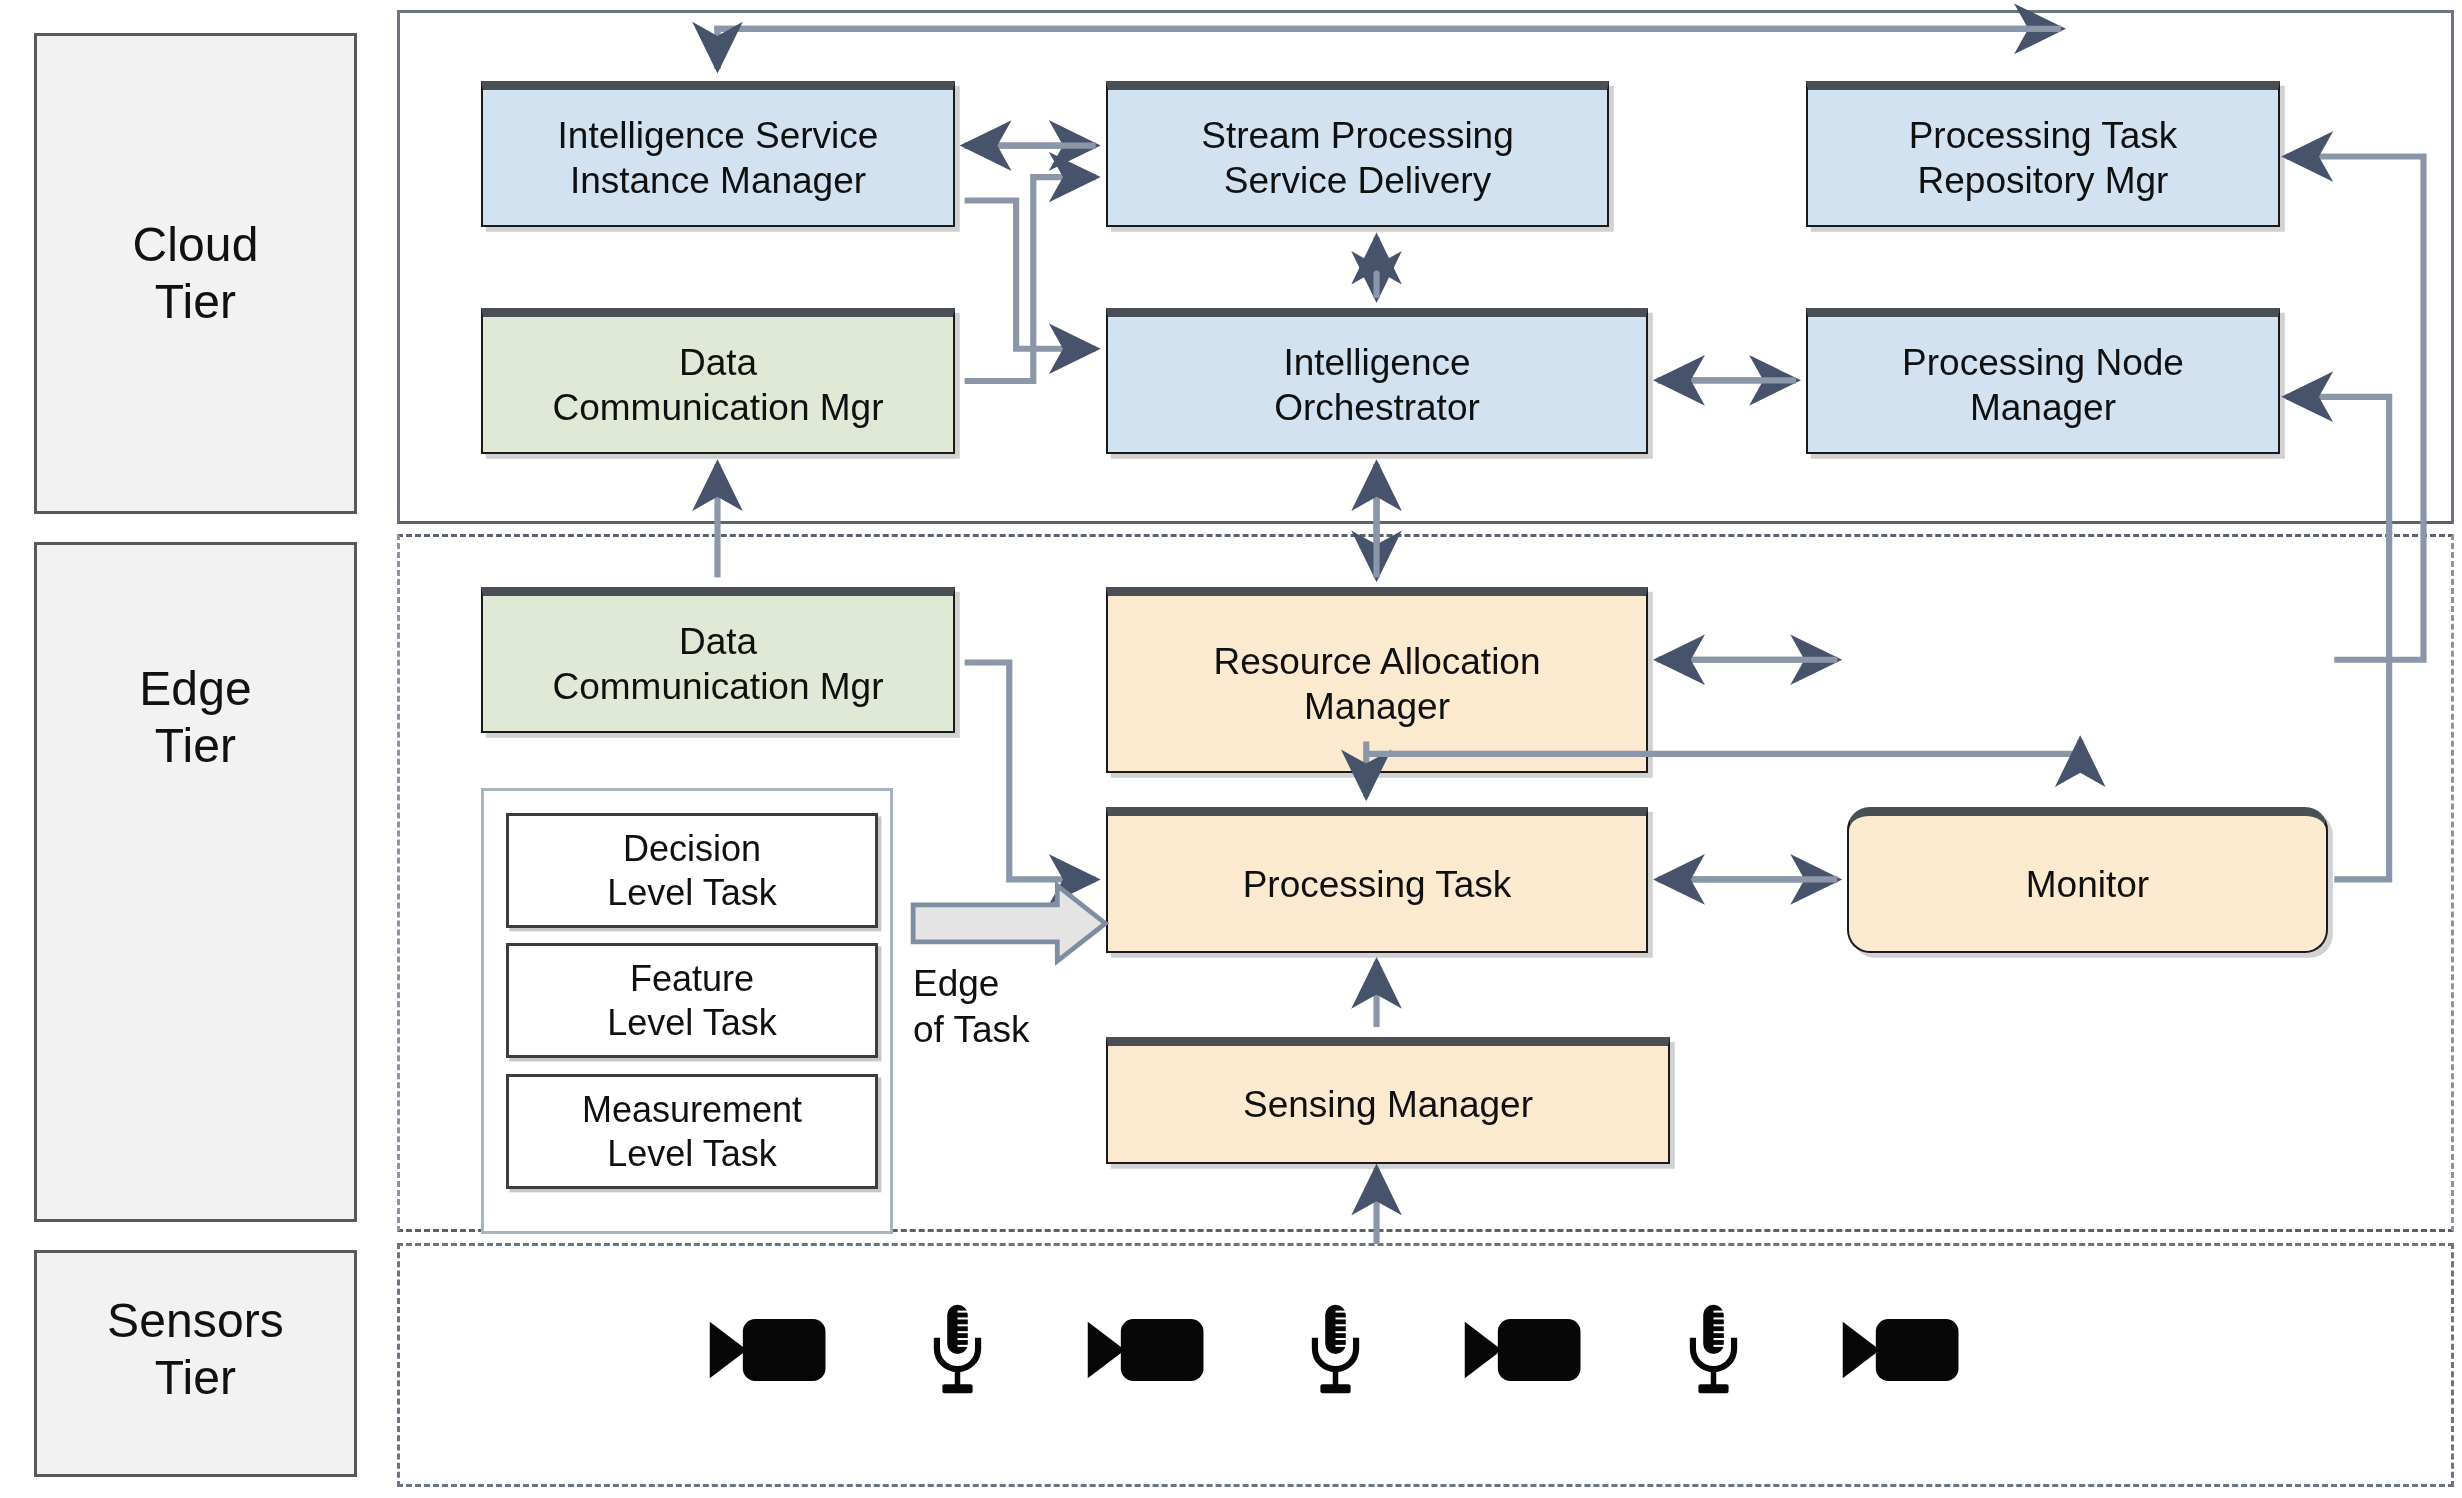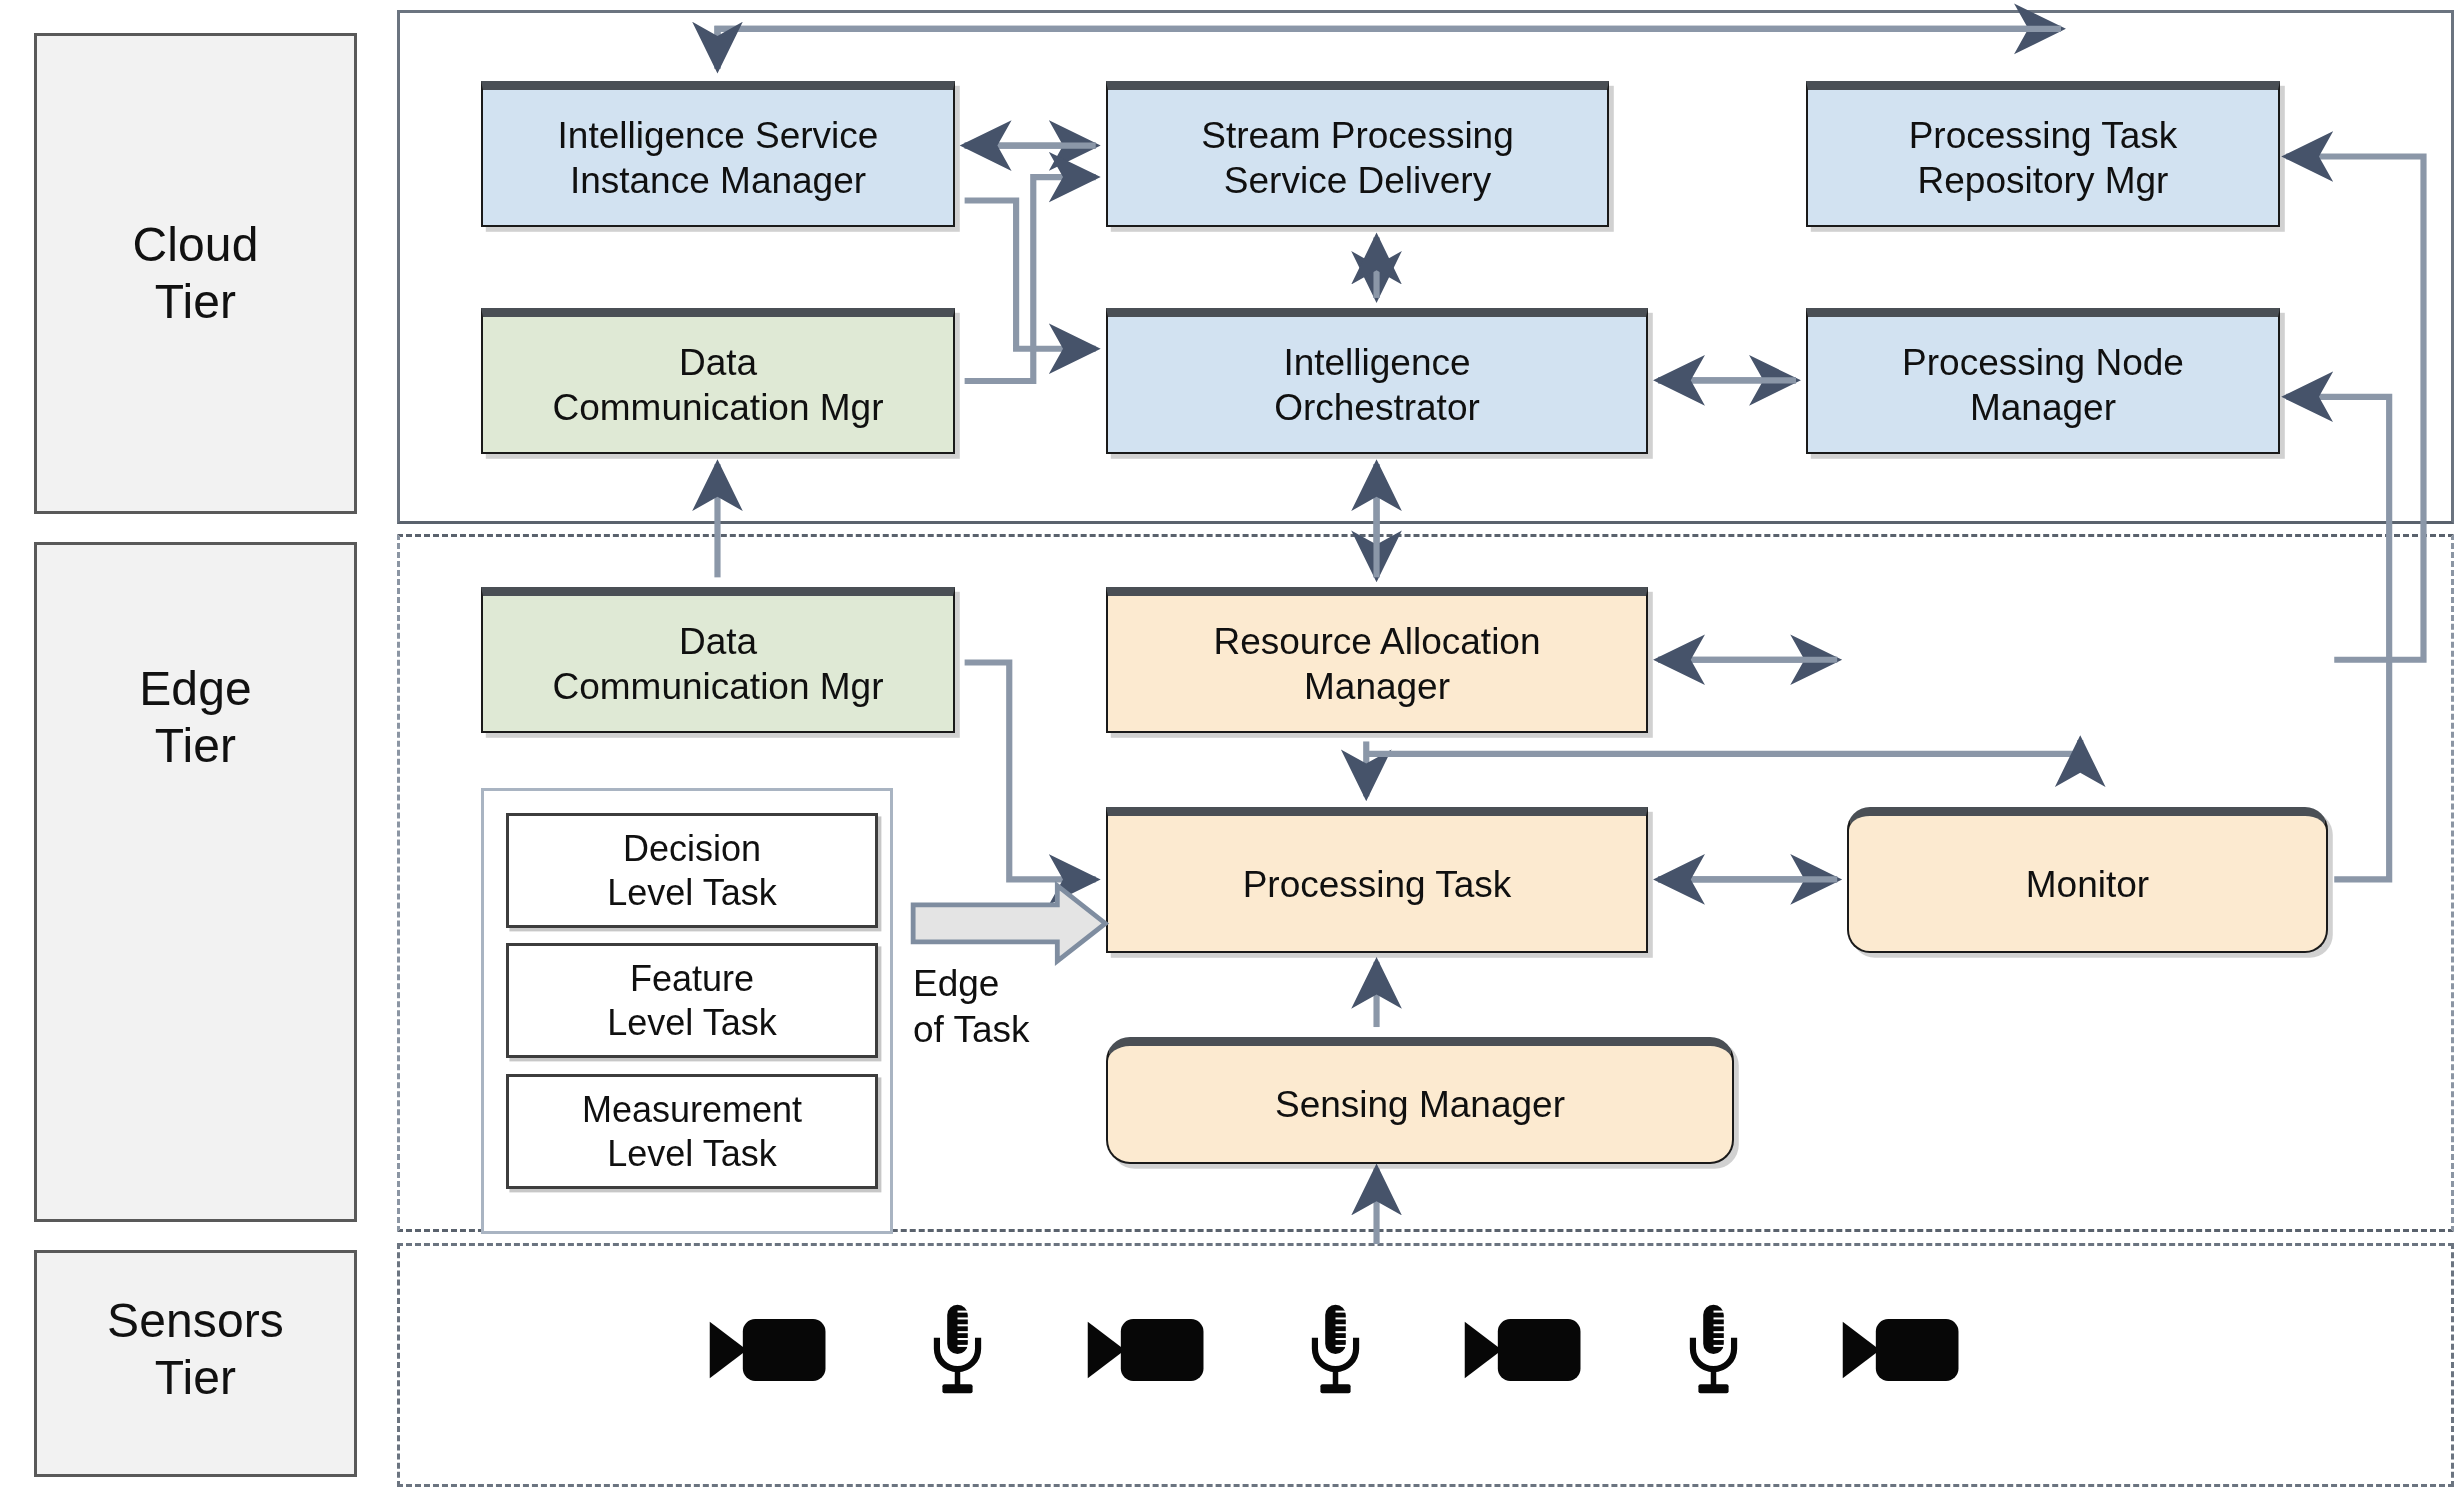--- a/index.html
+++ b/index.html
@@ -129,37 +129,37 @@
     </span>
   </div>
 
   <div class="node green" id="n-dcm-edge" style="left:481px;top:587px;width:474px;height:146px;">
     <span>
       <span>Data</span><br>
       <span>Communication Mgr</span>
     </span>
   </div>
 
-  <div class="node tan" id="n-ram" style="left:1106px;top:587px;width:542px;height:146px;">
+  <div class="node tan" id="n-ram" style="left:1106px;top:587px;width:542px;height:186px;">
     <span>
       <span>Resource Allocation</span><br>
       <span>Manager</span>
     </span>
   </div>
 
 
   <div class="node tan" id="n-pt" style="left:1106px;top:807px;width:542px;height:146px;">
     <span>Processing Task</span>
   </div>
 
   <div class="node tan" id="n-mon" style="left:1847px;top:807px;width:481px;height:146px;border-radius:23px;">
     <span>Monitor</span>
   </div>
 
-  <div class="node tan" id="n-sm" style="left:1106px;top:1037px;width:628px;height:127px;border-radius:24px;">
+  <div class="node tan" id="n-sm" style="left:1106px;top:1037px;width:564px;height:127px;">
     <span>Sensing Manager</span>
   </div>
 
   <div id="task-group">
     <div class="task-item" id="task-item-0">
       <span>
         <span>Decision</span><br>
         <span>Level Task</span>
       </span>
     </div>

